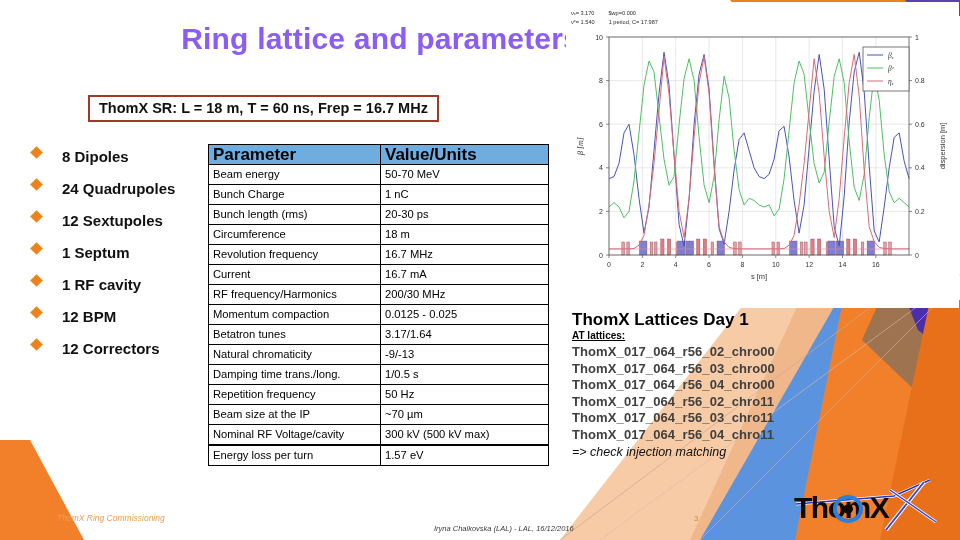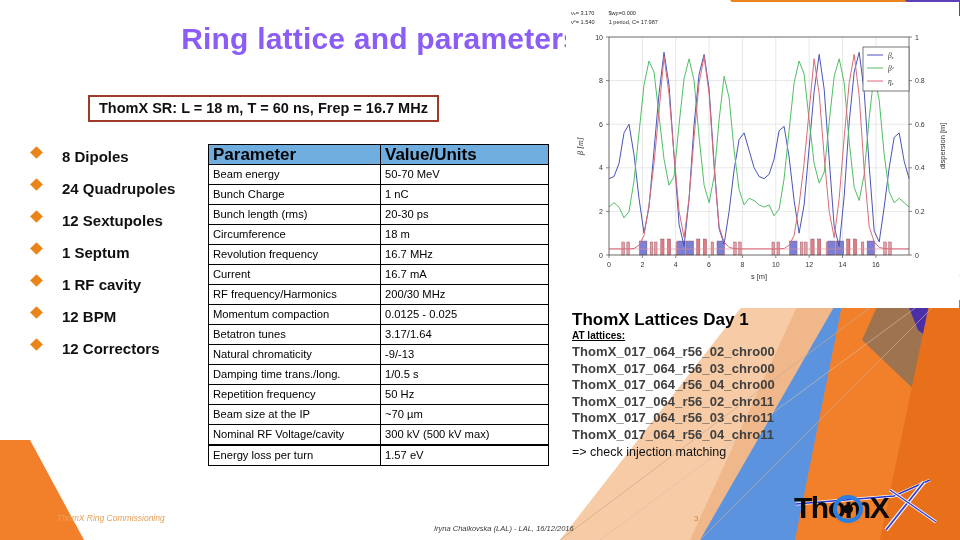--- a/index.html
+++ b/index.html
@@ -68,21 +68,21 @@
   #plot-head{
     position:absolute;left:690px;top:14px;
     font-size:14.5px;color:#111;white-space:nowrap;
   }
 
   
   #lattice-block{position:absolute;left:572px;top:312px;width:380px;}
   #lattice-block .l-title{font-size:17px;font-weight:bold;color:#000;line-height:16px;}
   #lattice-block .l-sub{font-size:10px;font-weight:bold;color:#000;text-decoration:underline;line-height:16px;}
   #lattice-block .l-item{font-size:13px;font-weight:bold;color:#404040;line-height:16.5px;letter-spacing:.1px;}
-  #lattice-block .l-note{font-size:12.5px;color:#111;line-height:17px;margin-top:1px;}
+  #lattice-block .l-note{font-size:12.5px;color:#111;line-height:17px;margin-top:1px;font-style:italic;}
 
   
   #foot-left{position:absolute;left:57px;top:513px;font-size:8.5px;font-style:italic;color:#E8a05a;white-space:nowrap;}
   #foot-center{position:absolute;left:434px;top:524px;font-size:7.5px;font-style:italic;color:#3a3a3a;white-space:nowrap;}
   #foot-page{position:absolute;left:694px;top:514px;font-size:8px;color:#C98B3A;}
 
   
   #logo{position:absolute;left:790px;top:478px;width:150px;height:54px;}
 </style>
 </head>

